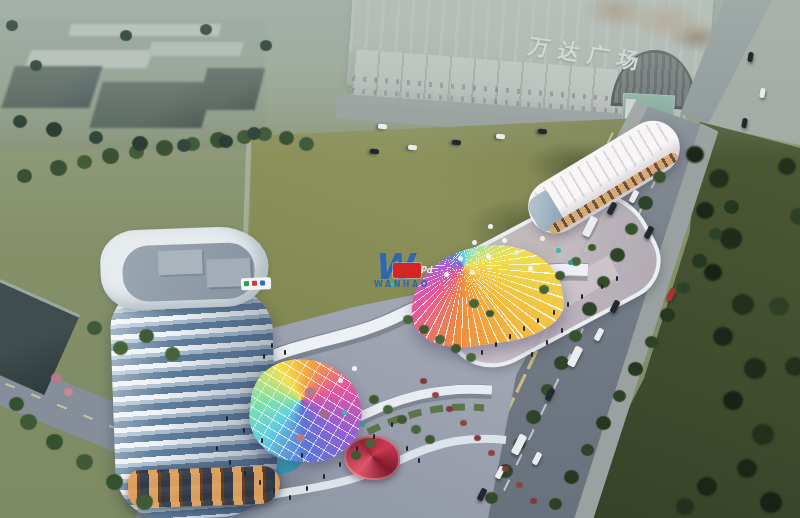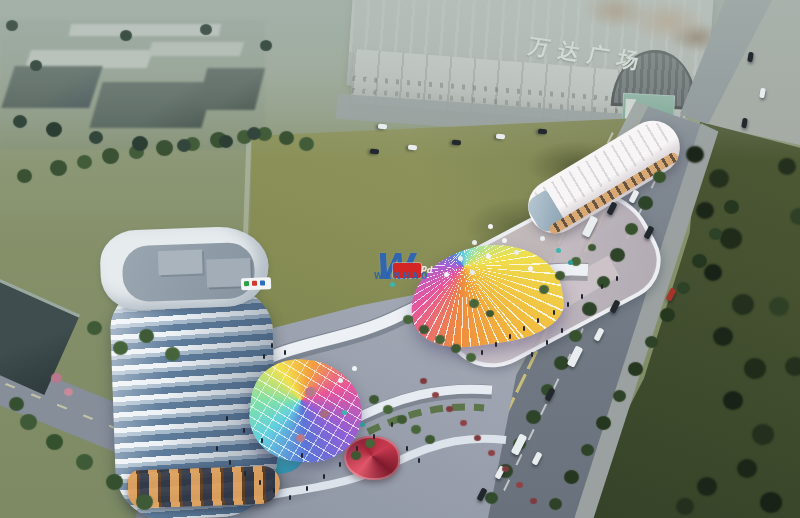--- a/index.html
+++ b/index.html
@@ -245,21 +245,21 @@
   .veh.r10{transform:rotate(10deg);width:5px;height:10px;}
   .veh.r94{transform:rotate(94deg);width:5px;height:9px;}
 
   
   #watermark{left:376px;top:252px;width:235px;height:55px;z-index:50;}
   #watermark .logo-w{left:0;top:-6px;font-size:36px;font-weight:900;font-style:italic;
     color:#2a63b5;opacity:.92;text-shadow:0 0 1px rgba(255,255,255,.4);}
   #watermark .badge{left:17px;top:11px;width:17px;height:15px;background:#d42525;
     border-radius:2px;color:#f6e8e8;font-size:8px;font-weight:bold;font-style:italic;
     text-align:center;line-height:15px;box-shadow:0 0 0 1px rgba(255,230,230,.35);padding-left:28px;}
-  #watermark .logo-name{left:-2px;top:20px;font-size:8px;font-weight:bold;letter-spacing:2.5px;
+  #watermark .logo-name{left:-2px;top:28px;font-size:8px;font-weight:bold;letter-spacing:2.5px;
     color:#2a63b5;opacity:.9;}
   #watermark .company{left:62px;top:10px;font-size:15px;font-weight:bold;color:#e02a2a;
     letter-spacing:1.5px;white-space:nowrap;}
   #watermark .site{left:48px;top:30px;font-size:14px;font-weight:bold;color:#e02a2a;
     letter-spacing:.5px;white-space:nowrap;}
 </style>
 </head>
 <body>
 
 <div id="scene">

